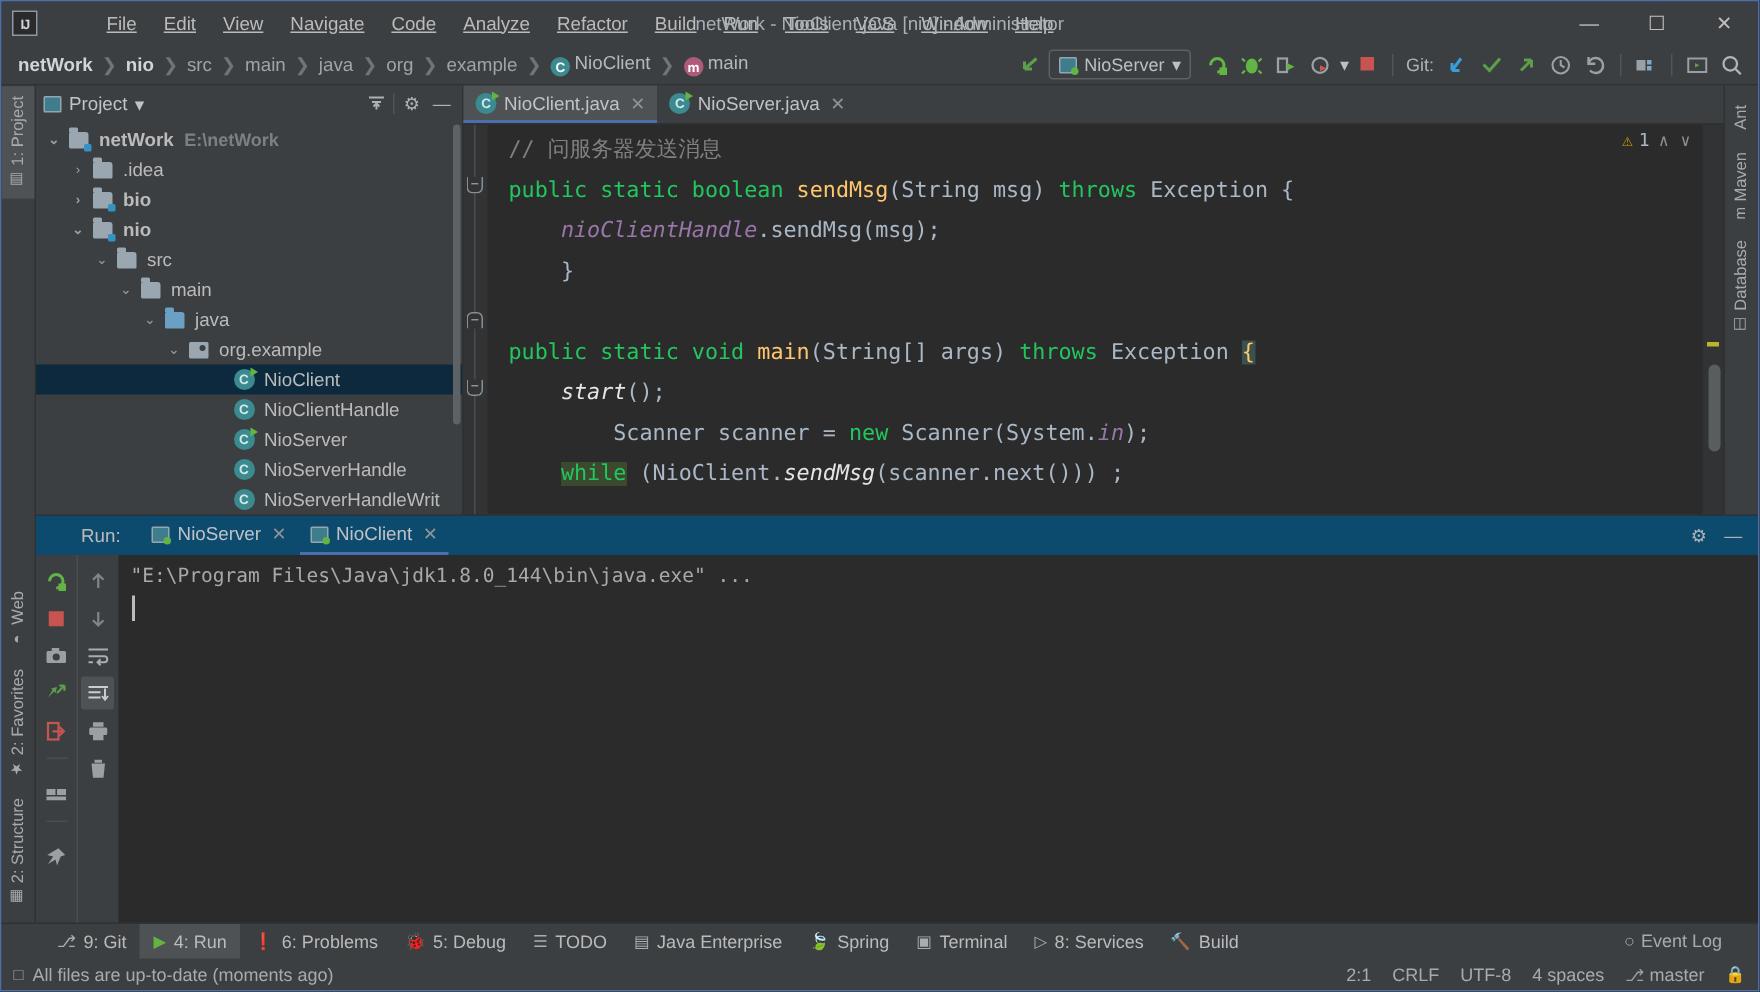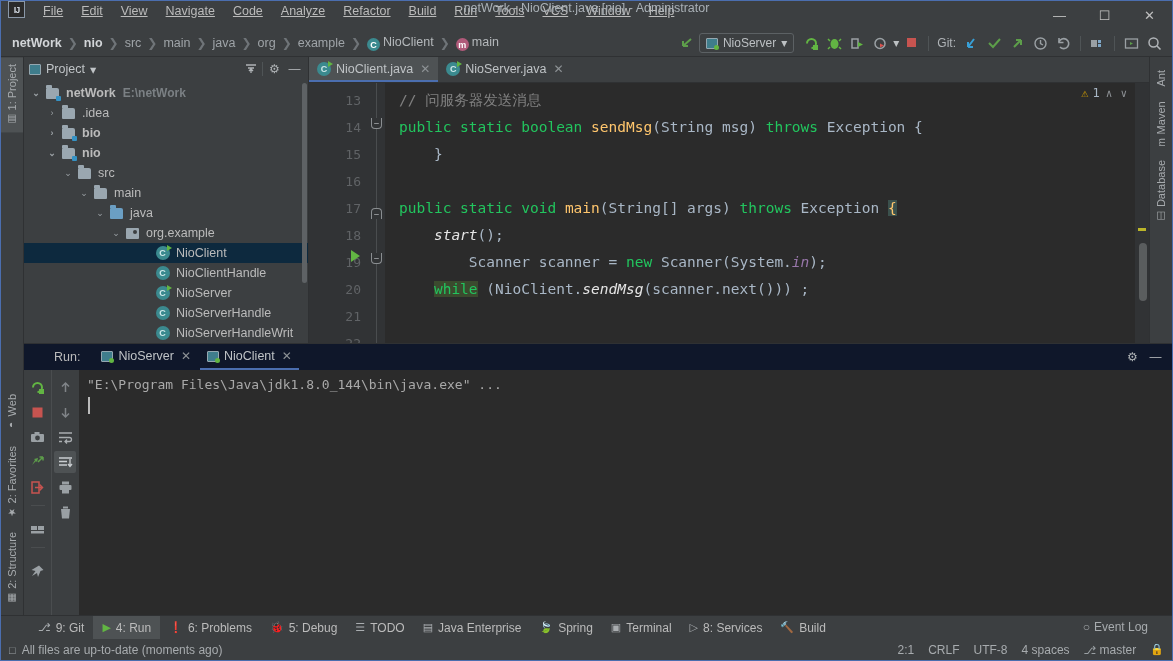--- a/index.html
+++ b/index.html
@@ -15,22 +15,23 @@
     width: 1173px; height: 661px;
     position: relative;
     display: flex; flex-direction: column;
     border: 1px solid #4b6eaf;
   }
 
   
   .titlebar {
     height: 29px; min-height: 29px;
     background: #3c3f41;
-    display: flex; align-items: flex-start;
+    display: flex; align-items: center;
     position: relative;
+    gap: 28px;
   }
   .ij-logo {
     width: 17px; height: 17px; margin-left: 7px; margin-right: 9px;
     border: 1px solid #8a98a8; background: #2b2b2b;
     color: #cfd6de; font-size: 9px; font-weight: bold;
     display: flex; align-items: center; justify-content: center;
     letter-spacing: -1px;
   }
   .menu { display: flex; align-items: center; }
   .menu-item {
@@ -286,21 +287,21 @@
   
   .rail-right {
     width: 23px; min-width: 23px; background: #3c3f41;
     display: flex; flex-direction: column; align-items: center;
     border-left: 1px solid #2f3133; padding-top: 6px;
   }
 
   
   .runpanel {
     height: 272px; min-height: 272px;
-    background: #0f172a; display: flex; flex-direction: column;
+    background: #0c4a6e; display: flex; flex-direction: column;
     border-top: 1px solid #2f3133;
   }
   .run-header {
     height: 26px; min-height: 26px;
     display: flex; align-items: center; padding-left: 30px; gap: 2px;
   }
   .run-label { font-size: 12.5px; color: #bbbbbb; margin-right: 12px; }
   .run-tab {
     display: flex; align-items: center; gap: 5px;
     font-size: 12.5px; color: #bfc3c6; padding: 4px 7px;
@@ -694,46 +695,33 @@
             </div>
             <div class="tab">
               <span class="cls runnable">C</span>
               <span>NioServer.java</span>
               <span class="tab-x">✕</span>
             </div>
           </div>
 
           <div class="editor">
 
-            <div class="gutter">
-              <div class="lnum">13</div>
-              <div class="lnum">14</div>
-              <div class="lnum">15</div>
-              <div class="lnum">16</div>
-              <div class="lnum">17</div>
-              <div class="lnum">18</div>
-              <div class="lnum">19</div>
-              <div class="lnum">20</div>
-              <div class="lnum">21</div>
-              <div class="lnum">22</div>
-
-              <div class="run-arrow" style="top:167px"></div>
-            </div>
 
             <div class="fold-col">
               <div class="fold-line"></div>
               <div class="fold-mark down" style="top:35px">−</div>
               <div class="fold-mark up" style="top:125px">−</div>
               <div class="fold-mark down" style="top:170px">−</div>
 
             </div>
 
             <div class="code-area">
               <div class="cline"><span class="cmt">// 问服务器发送消息</span></div>
               <div class="cline"><span class="kw">public static boolean </span><span class="fn">sendMsg</span><span>(String msg) </span><span class="kw">throws </span><span>Exception {</span></div>
+              <div class="cline">    <span class="fld">nioClientHandle</span><span>.sendMsg(msg);</span></div>
               <div class="cline"><span>    }</span></div>
               <div class="cline"><span></span></div>
               <div class="cline"><span class="kw">public static void </span><span class="fn">main</span><span>(String[] args) </span><span class="kw">throws </span><span>Exception </span><span class="hl-brace">{</span></div>
               <div class="cline">    <span class="stat">start</span><span>();</span></div>
               <div class="cline"><span>        Scanner scanner = </span><span class="kw">new </span><span>Scanner(System.</span><span class="fld">in</span><span>);</span></div>
               <div class="cline">    <span class="kw hl-while">while</span><span> (NioClient.</span><span class="stat">sendMsg</span><span>(scanner.next())) ;</span></div>
 
             </div>
 
             <div class="warn-box">

